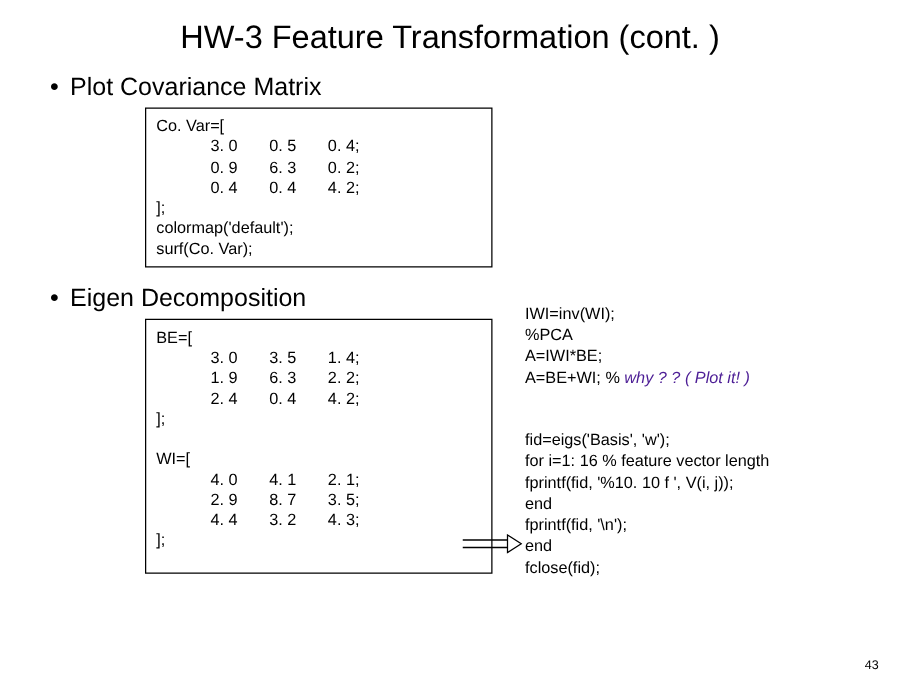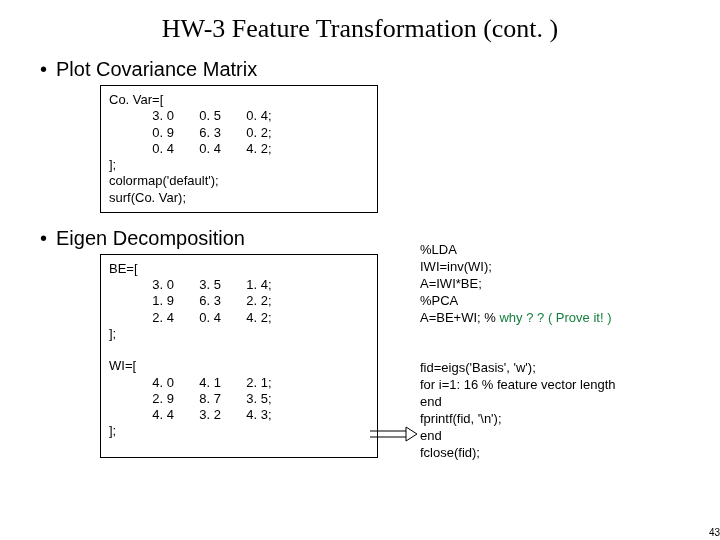--- a/index.html
+++ b/index.html
@@ -11,40 +11,39 @@
     font-family: Arial, Helvetica, sans-serif;
     color: #000;
     position: relative;
     overflow: hidden;
   }
   .title {
     font-size: 26px;
     text-align: center;
     margin-top: 14px;
     margin-bottom: 6px;
-    font-family: Liberation Serif, serif;
   }
   .content {
     position: relative;
     padding: 0 34px 0 40px;
   }
   .bullet-hdr {
     font-size: 20px;
     margin: 14px 0 4px 0;
   }
   .bullet-dot {
     display: inline-block;
     width: 16px;
   }
   .box {
     border: 1px solid #000;
     font-size: 13px;
     line-height: 1.25;
     padding: 6px 8px;
-    margin-left: 60px;
+    margin-left: 76px;
     width: 260px;
   }
   .box-eigen {
     height: 190px;
   }
   pre {
     margin: 0;
     font-family: Arial, Helvetica, sans-serif;
     white-space: pre;
     font-size: 13px;
@@ -52,42 +51,43 @@
   }
   .side-note {
     position: absolute;
     left: 420px;
     top: 184px;
     width: 280px;
     font-size: 13px;
     line-height: 1.3;
   }
   .red {
-    color: #15803d;
+    color: #4c1d95;
+    font-style: italic;
   }
   .arrow {
     position: absolute;
     left: 370px;
     top: 368px;
     width: 48px;
     height: 16px;
   }
   .arrow-line {
     stroke: #000;
     stroke-width: 1.2;
     fill: none;
   }
   .arrow-head {
     fill: #fff;
     stroke: #000;
     stroke-width: 1;
   }
   .pagenum {
     position: absolute;
-    right: 0;
+    right: 17px;
     bottom: 2px;
     font-size: 10px;
     text-align: center;
   }
 </style>
 </head>
 <body>
 
 <div class="title">HW-3 Feature Transformation (cont. )</div>
 
@@ -125,31 +125,31 @@
 ];</pre>
   </div>
 
   <svg class="arrow" viewBox="0 0 48 16">
     <line class="arrow-line" x1="0" y1="5" x2="36" y2="5"></line>
     <line class="arrow-line" x1="0" y1="11" x2="36" y2="11"></line>
     <polygon class="arrow-head" points="36,1 47,8 36,15"></polygon>
   </svg>
 
   <div class="side-note">
-    <div>%LDA</div>
     <div>IWI=inv(WI);</div>
+    <div>%PCA</div>
     <div>A=IWI*BE;</div>
-    <div>%PCA</div>
     <div>
-      <span>A=BE+WI; % </span><span class="red">why ? ?</span><span class="red">  ( Prove it! )</span>
+      <span>A=BE+WI; % </span><span class="red">why ? ?</span><span class="red">  ( Plot it! )</span>
     </div>
     <div>&nbsp;</div>
     <div>&nbsp;</div>
     <div>fid=eigs('Basis', 'w');</div>
     <div>for i=1: 16 % feature vector length</div>
+    <div>    fprintf(fid, '%10. 10 f ', V(i, j));</div>
     <div>  end</div>
     <div>  fprintf(fid, '\n');</div>
     <div>end</div>
     <div>fclose(fid);</div>
   </div>
 
 </div>
 
 <div class="pagenum">43</div>
 

